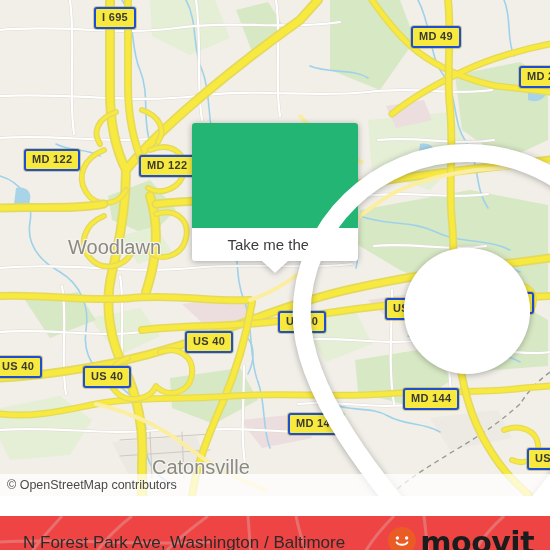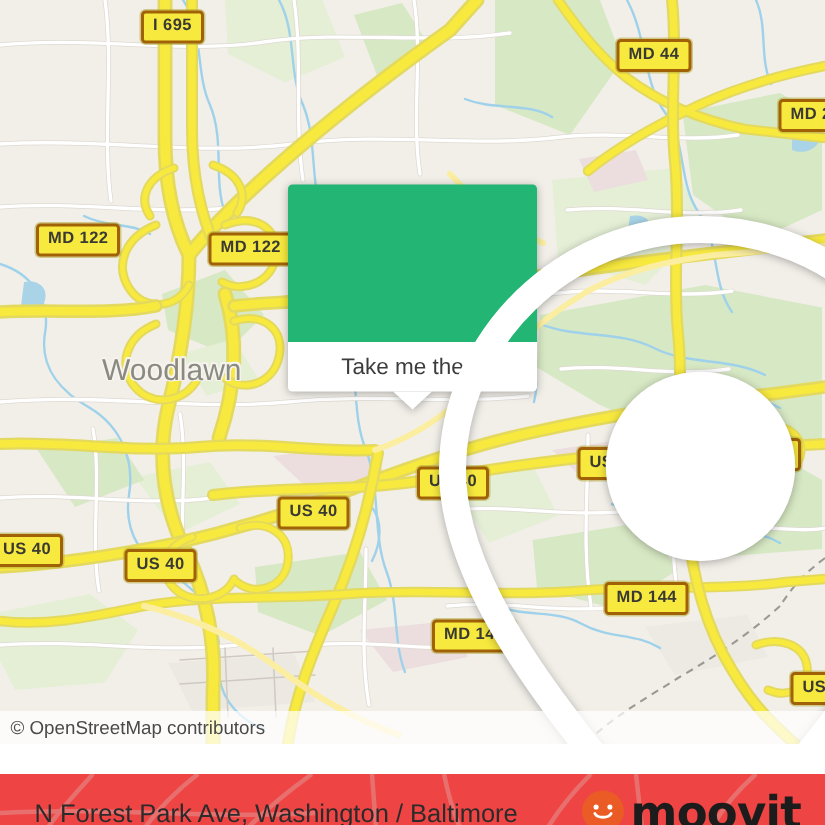--- a/index.html
+++ b/index.html
@@ -16,21 +16,21 @@
     position:absolute;left:0;top:0;width:550px;height:496px;
     background:#f2efe9;
     overflow:hidden;
   }
   #map svg{position:absolute;left:0;top:0;width:550px;height:496px;display:block;}
 
   
   .shield{
     position:absolute;
     background:#f7e93e;
-    border:2px solid #a16207;
+    border:2px solid #1d4ed8;
     border-radius:3px;
     color:#3a3a33;
     font-size:11px;
     font-weight:bold;
     letter-spacing:.3px;
     line-height:1;
     padding:3px 6px 4px 6px;
     white-space:nowrap;
     box-shadow:0 0 0 1px rgba(180,170,60,.55);
     font-family:"Liberation Sans","DejaVu Sans",sans-serif;
@@ -393,35 +393,36 @@
       <g class="trunk" stroke-width="4">
         <path d="M250 300 C280 290 304 272 324 250 C346 226 368 208 392 194"></path>
         <path d="M392 194 C418 180 446 174 476 170 L550 164"></path>
         <path d="M300 116 C318 136 338 152 362 162"></path>
         <path d="M216 146 C240 150 260 164 274 184"></path>
         <path d="M96 404 C130 412 160 426 186 446 C212 466 238 480 266 490"></path>
       </g>
     </svg>
 
     <div class="shield" style="left:94px;top:7px;">I 695</div>
-    <div class="shield" style="left:411px;top:26px;">MD 44</div>
+    <div class="shield" style="left:411px;top:26px;">MD 49</div>
     <div class="shield" style="left:519px;top:66px;">MD 2</div>
     <div class="shield" style="left:24px;top:149px;">MD 122</div>
     <div class="shield" style="left:139px;top:155px;">MD 122</div>
     <div class="shield" style="left:278px;top:311px;">US 40</div>
     <div class="shield" style="left:385px;top:298px;">US 40</div>
     <div class="shield" style="left:486px;top:292px;">US 40</div>
     <div class="shield" style="left:185px;top:331px;">US 40</div>
     <div class="shield" style="left:-6px;top:356px;">US 40</div>
     <div class="shield" style="left:83px;top:366px;">US 40</div>
     <div class="shield" style="left:403px;top:388px;">MD 144</div>
     <div class="shield" style="left:288px;top:413px;">MD 144</div>
     <div class="shield" style="left:527px;top:448px;">US 1</div>
 
     <div class="place" style="left:68px;top:236px;">Woodlawn</div>
+    <div class="place" style="left:152px;top:456px;">Catonsville</div>
 
     <div id="popup">
       <div class="head">
         <svg width="54" height="66" viewBox="0 0 54 66">
           <path d="M27 4 C15 4 5 13.6 5 25.4 C5 37 17 50 27 62 C37 50 49 37 49 25.4 C49 13.6 39 4 27 4 Z" fill="none" stroke="#ffffff" stroke-width="2.4"></path>
           <circle cx="27" cy="25" r="8.4" fill="#ffffff"></circle>
         </svg>
       </div>
       <div class="foot">
         <span>Take me there</span>

